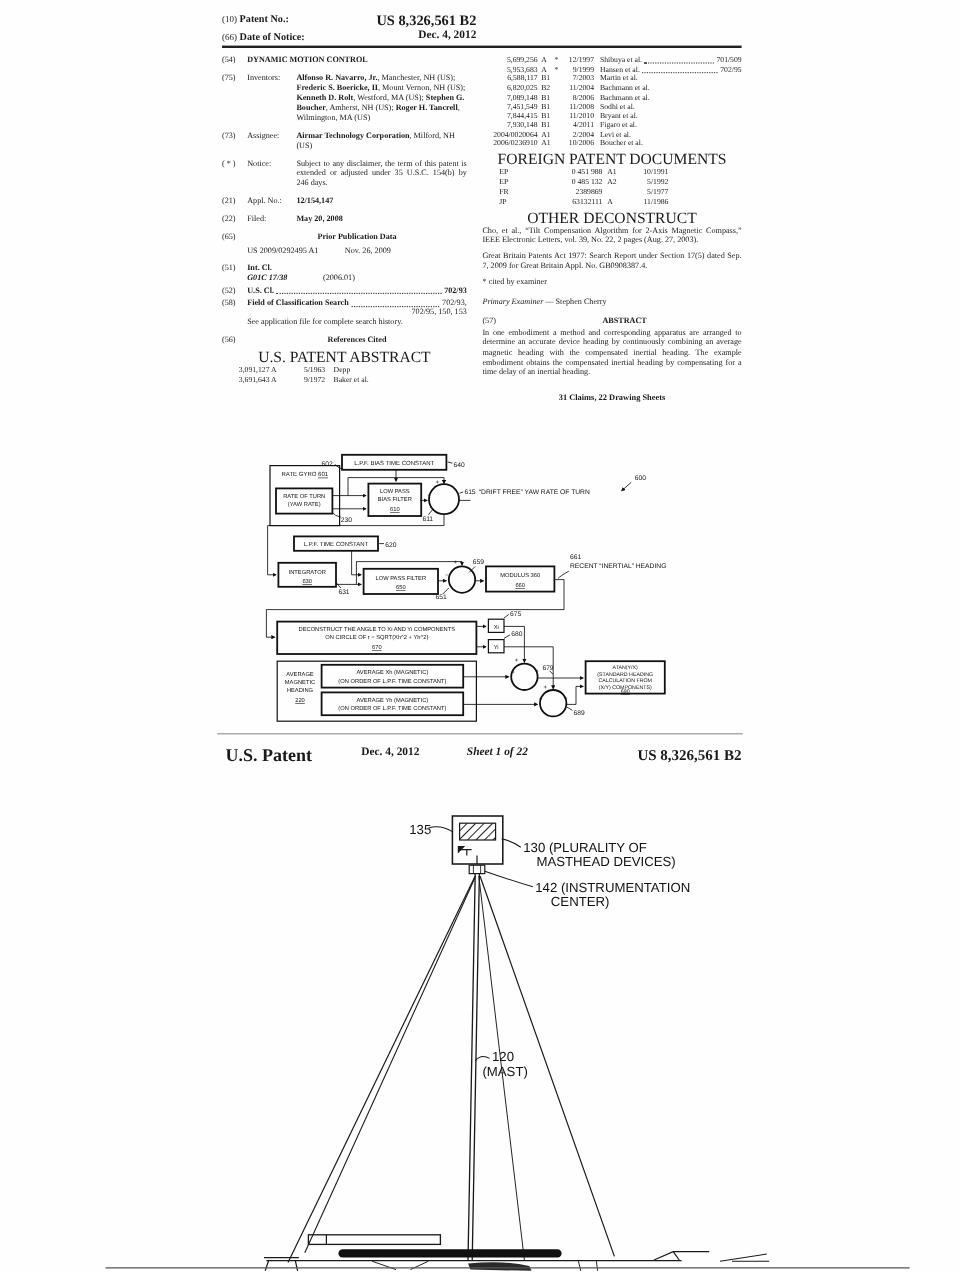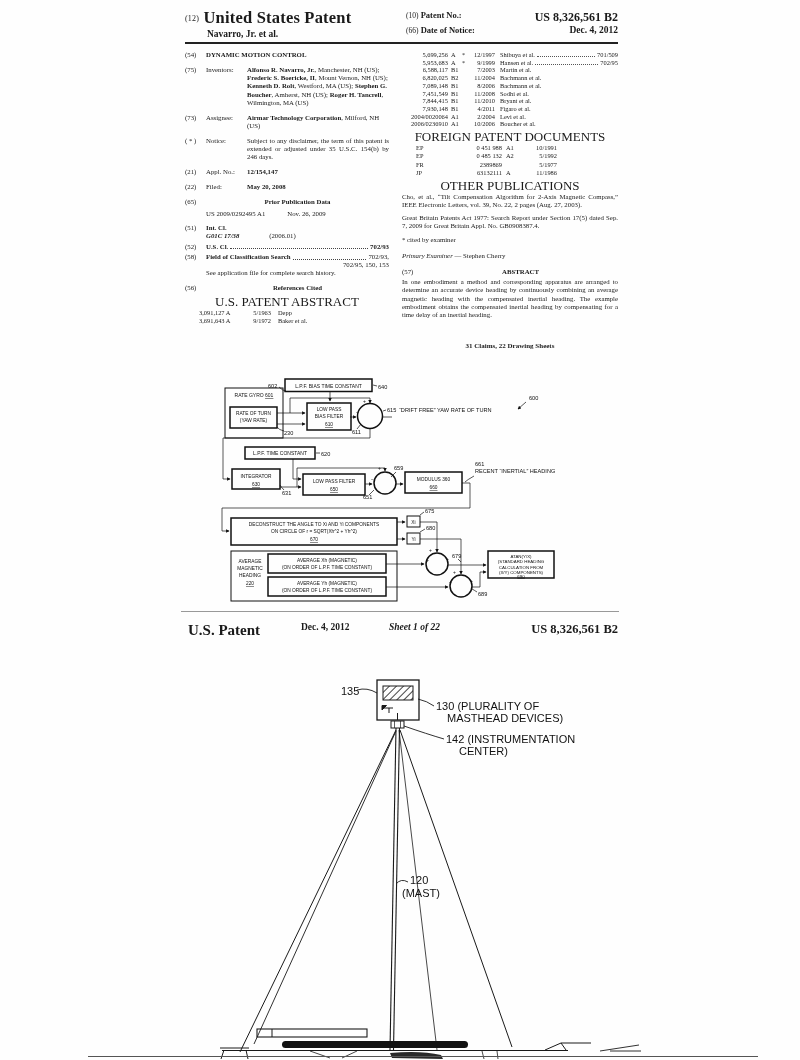--- a/index.html
+++ b/index.html
@@ -52,21 +52,21 @@
   .f-date{width:34px;text-align:right;}
 
   .ref{display:flex;line-height:7.7px;font-size:6.4px;padding-left:14px;}
   .r-no{width:44px;}
   .r-date{width:28px;text-align:right;}
   .r-name{margin-left:7px;}
 
   .sechead{text-align:center;font-size:13px;margin:5px 0 3px 0;}
   .pub{margin:0 0 4px 0;text-align:justify;}
   .abstract{text-align:justify;margin-top:2px;}
-  .claims{text-align:center;font-weight:bold;margin-top:22px;font-size:7px;}
+  .claims{text-align:center;font-weight:bold;margin-top:11px;font-size:7px;}
   .abshead{display:grid;grid-template-columns:21px 1fr;margin:7px 0 2px 0;}
 
   
   svg{position:absolute;left:0;}
   #fig6{top:370px;}
   #boat{top:652px;}
   .p2-rule{position:absolute;left:181px;top:611px;width:438px;border-top:1.5px solid #999;}
   .p2-header{position:absolute;left:188px;top:622px;width:430px;display:flex;align-items:flex-start;}
   .p2-title{font-weight:bold;font-size:15px;width:113px;}
   .p2-date{font-weight:bold;font-size:9.5px;width:88px;}
@@ -83,27 +83,20 @@
   .lab{font-size:5.6px;}
   .big{font-size:11px;}
 </style>
 </head>
 <body>
 
 <div id="page">
 
   <div id="p1">
     <div class="p1-header">
-      <div>
-        <div class="ph-title">
-          <span class="pnum">(12)</span>
-          <span>United States Patent</span>
-        </div>
-        <div class="ph-author">Navarro, Jr. et al.</div>
-      </div>
       <div class="ph-right">
         <div class="ph-row">
           <span class="ph-lbl"><span class="pnum">(10)</span> <span>Patent No.:</span></span>
           <span class="ph-val">US 8,326,561 B2</span>
         </div>
         <div class="ph-row">
           <span class="ph-lbl"><span class="pnum">(66)</span> <span>Date of Notice:</span></span>
           <span class="ph-val2">Dec. 4, 2012</span>
         </div>
       </div>
@@ -337,21 +330,21 @@
             </div>
 
             <div class="for">
               <span class="f-cc">JP</span>
               <span class="f-no">63132111</span>
               <span class="f-kind">A</span>
               <span class="f-date">11/1986</span>
             </div>
           </div>
 
-        <div class="sechead">OTHER PUBLICATIONS</div>
+        <div class="sechead">OTHER DECONSTRUCT</div>
         <div>
 
         <p class="pub">Cho, et al., “Tilt Compensation Algorithm for 2-Axis Magnetic Compass,” IEEE Electronic Letters, vol. 39, No. 22, 2 pages (Aug. 27, 2003).</p>
             <p class="pub">Great Britain Patents Act 1977: Search Report under Section 17(5) dated Sep. 7, 2009 for Great Britain Appl. No. GB0908387.4.</p>
           </div>
 
         <div style="margin-top:6px;">* cited by examiner</div>
         <div style="margin-top:8px;">
           <span class="ital">Primary Examiner</span>
           <span>— Stephen Cherry</span>

